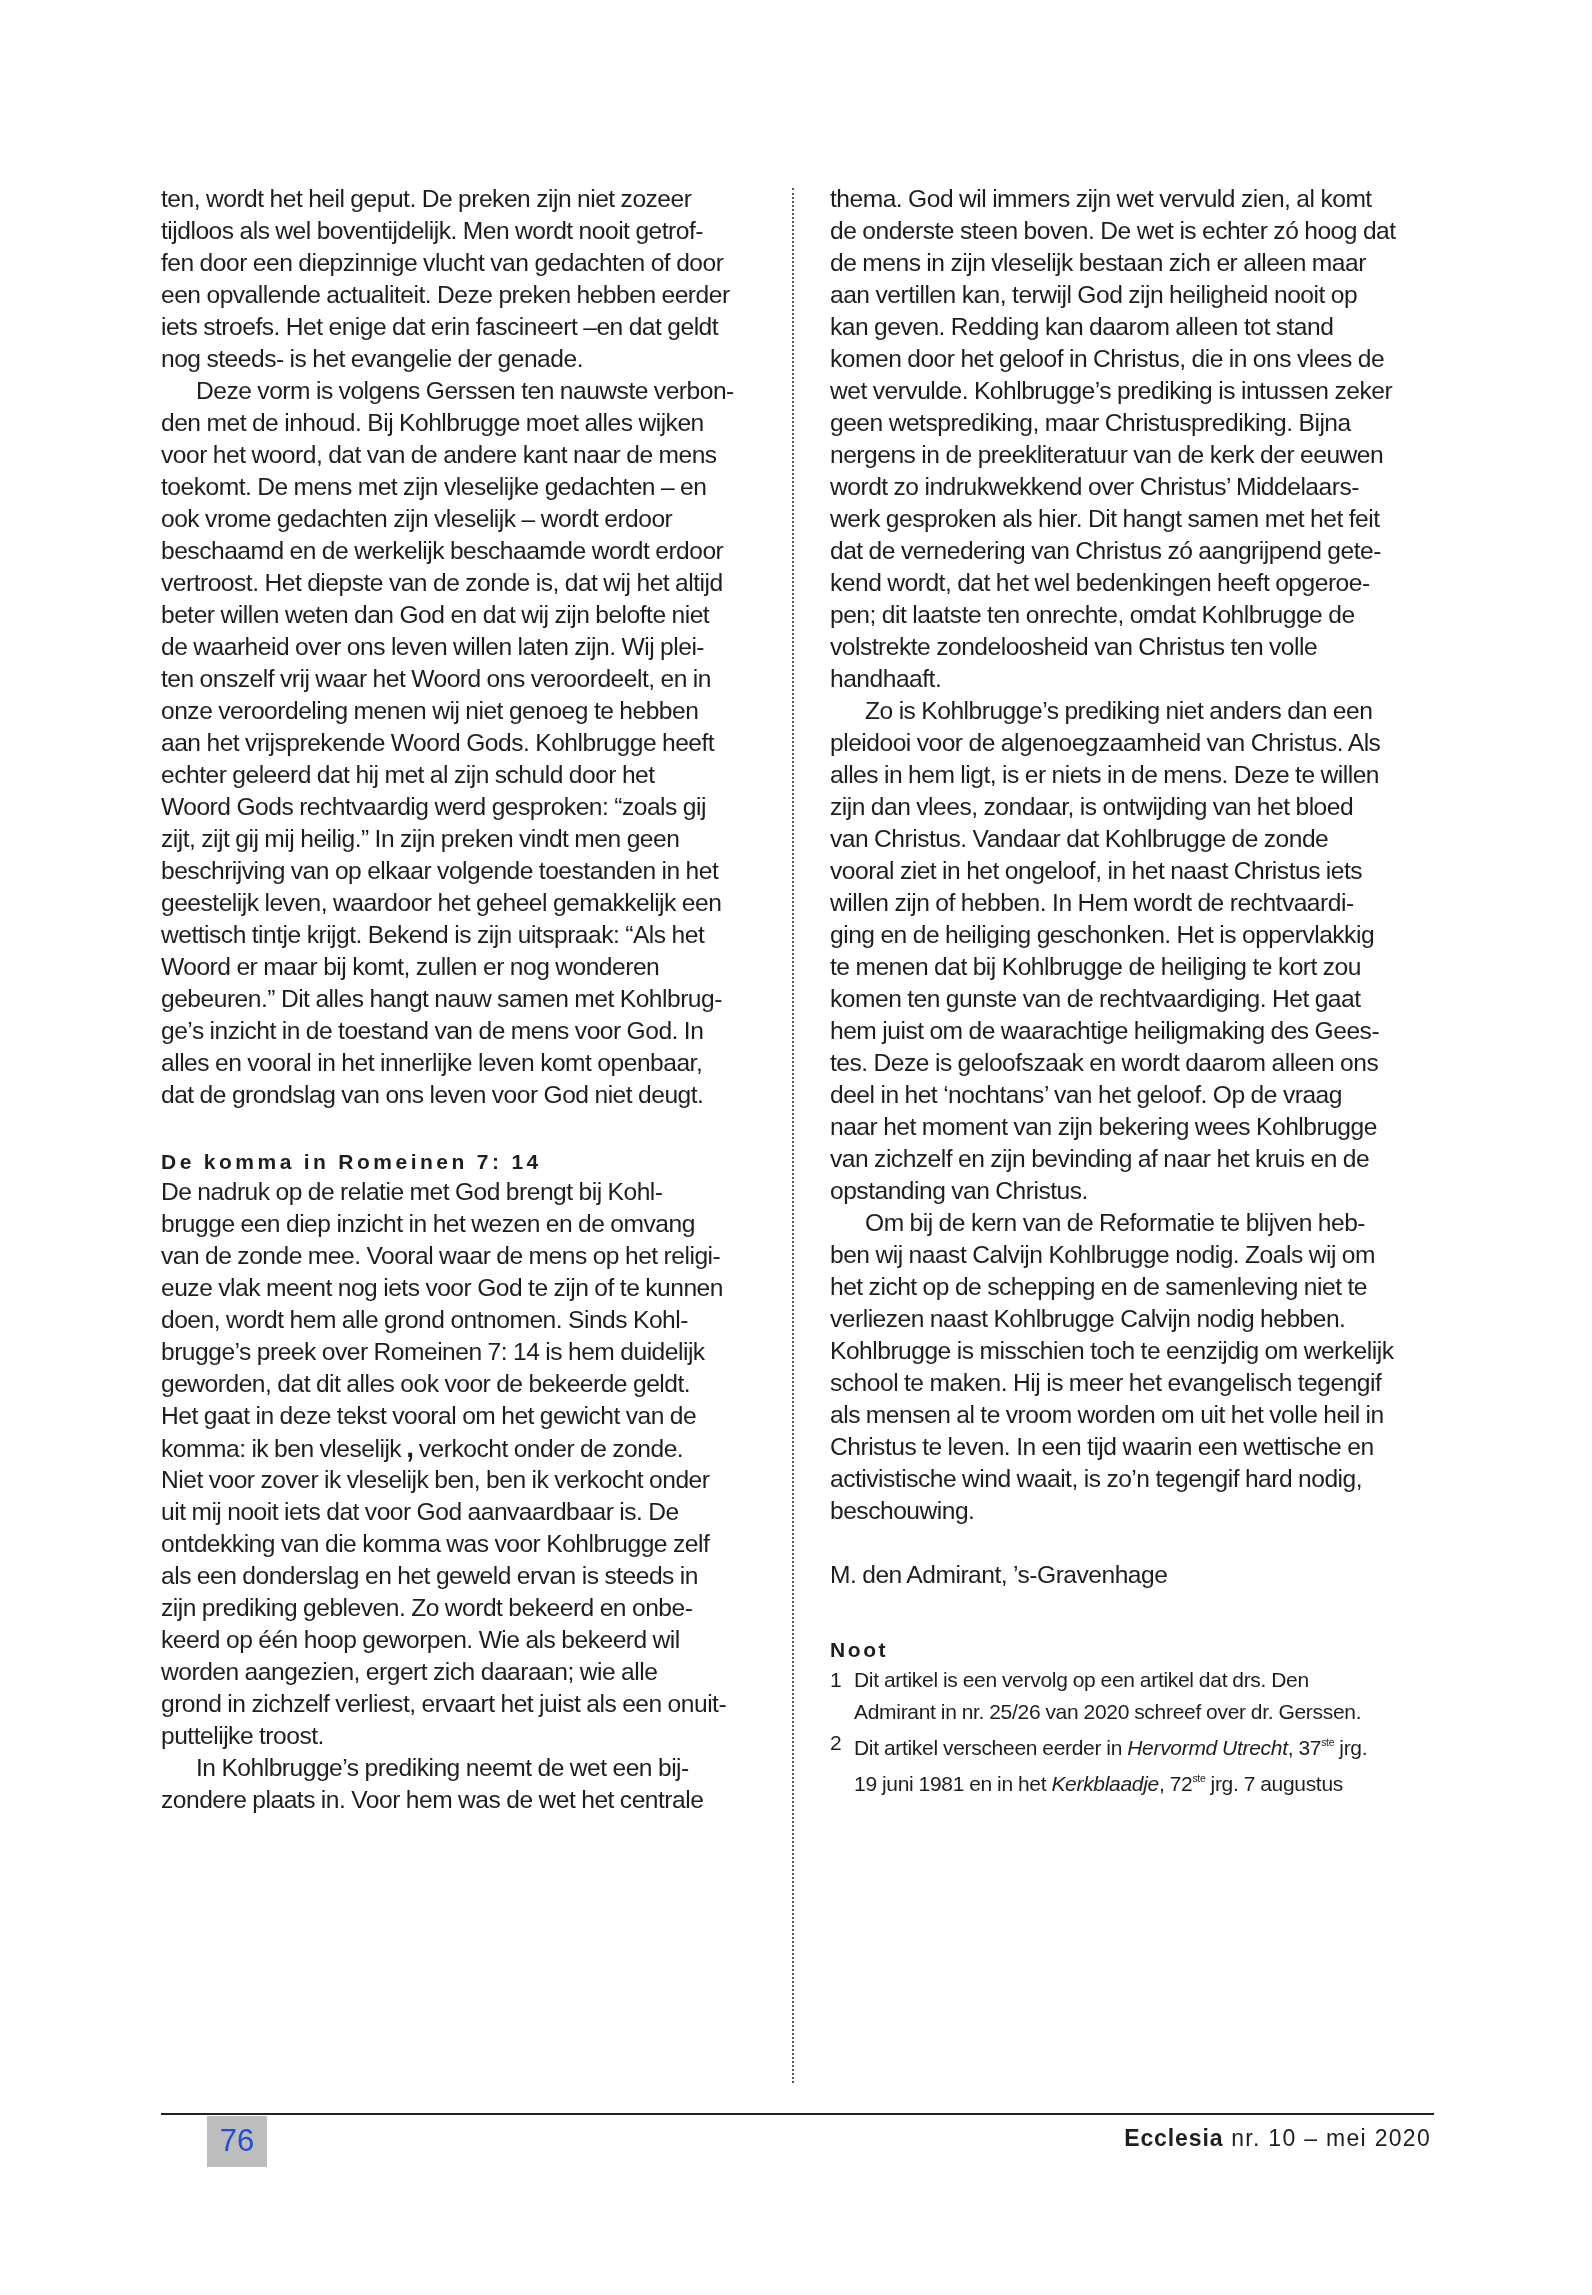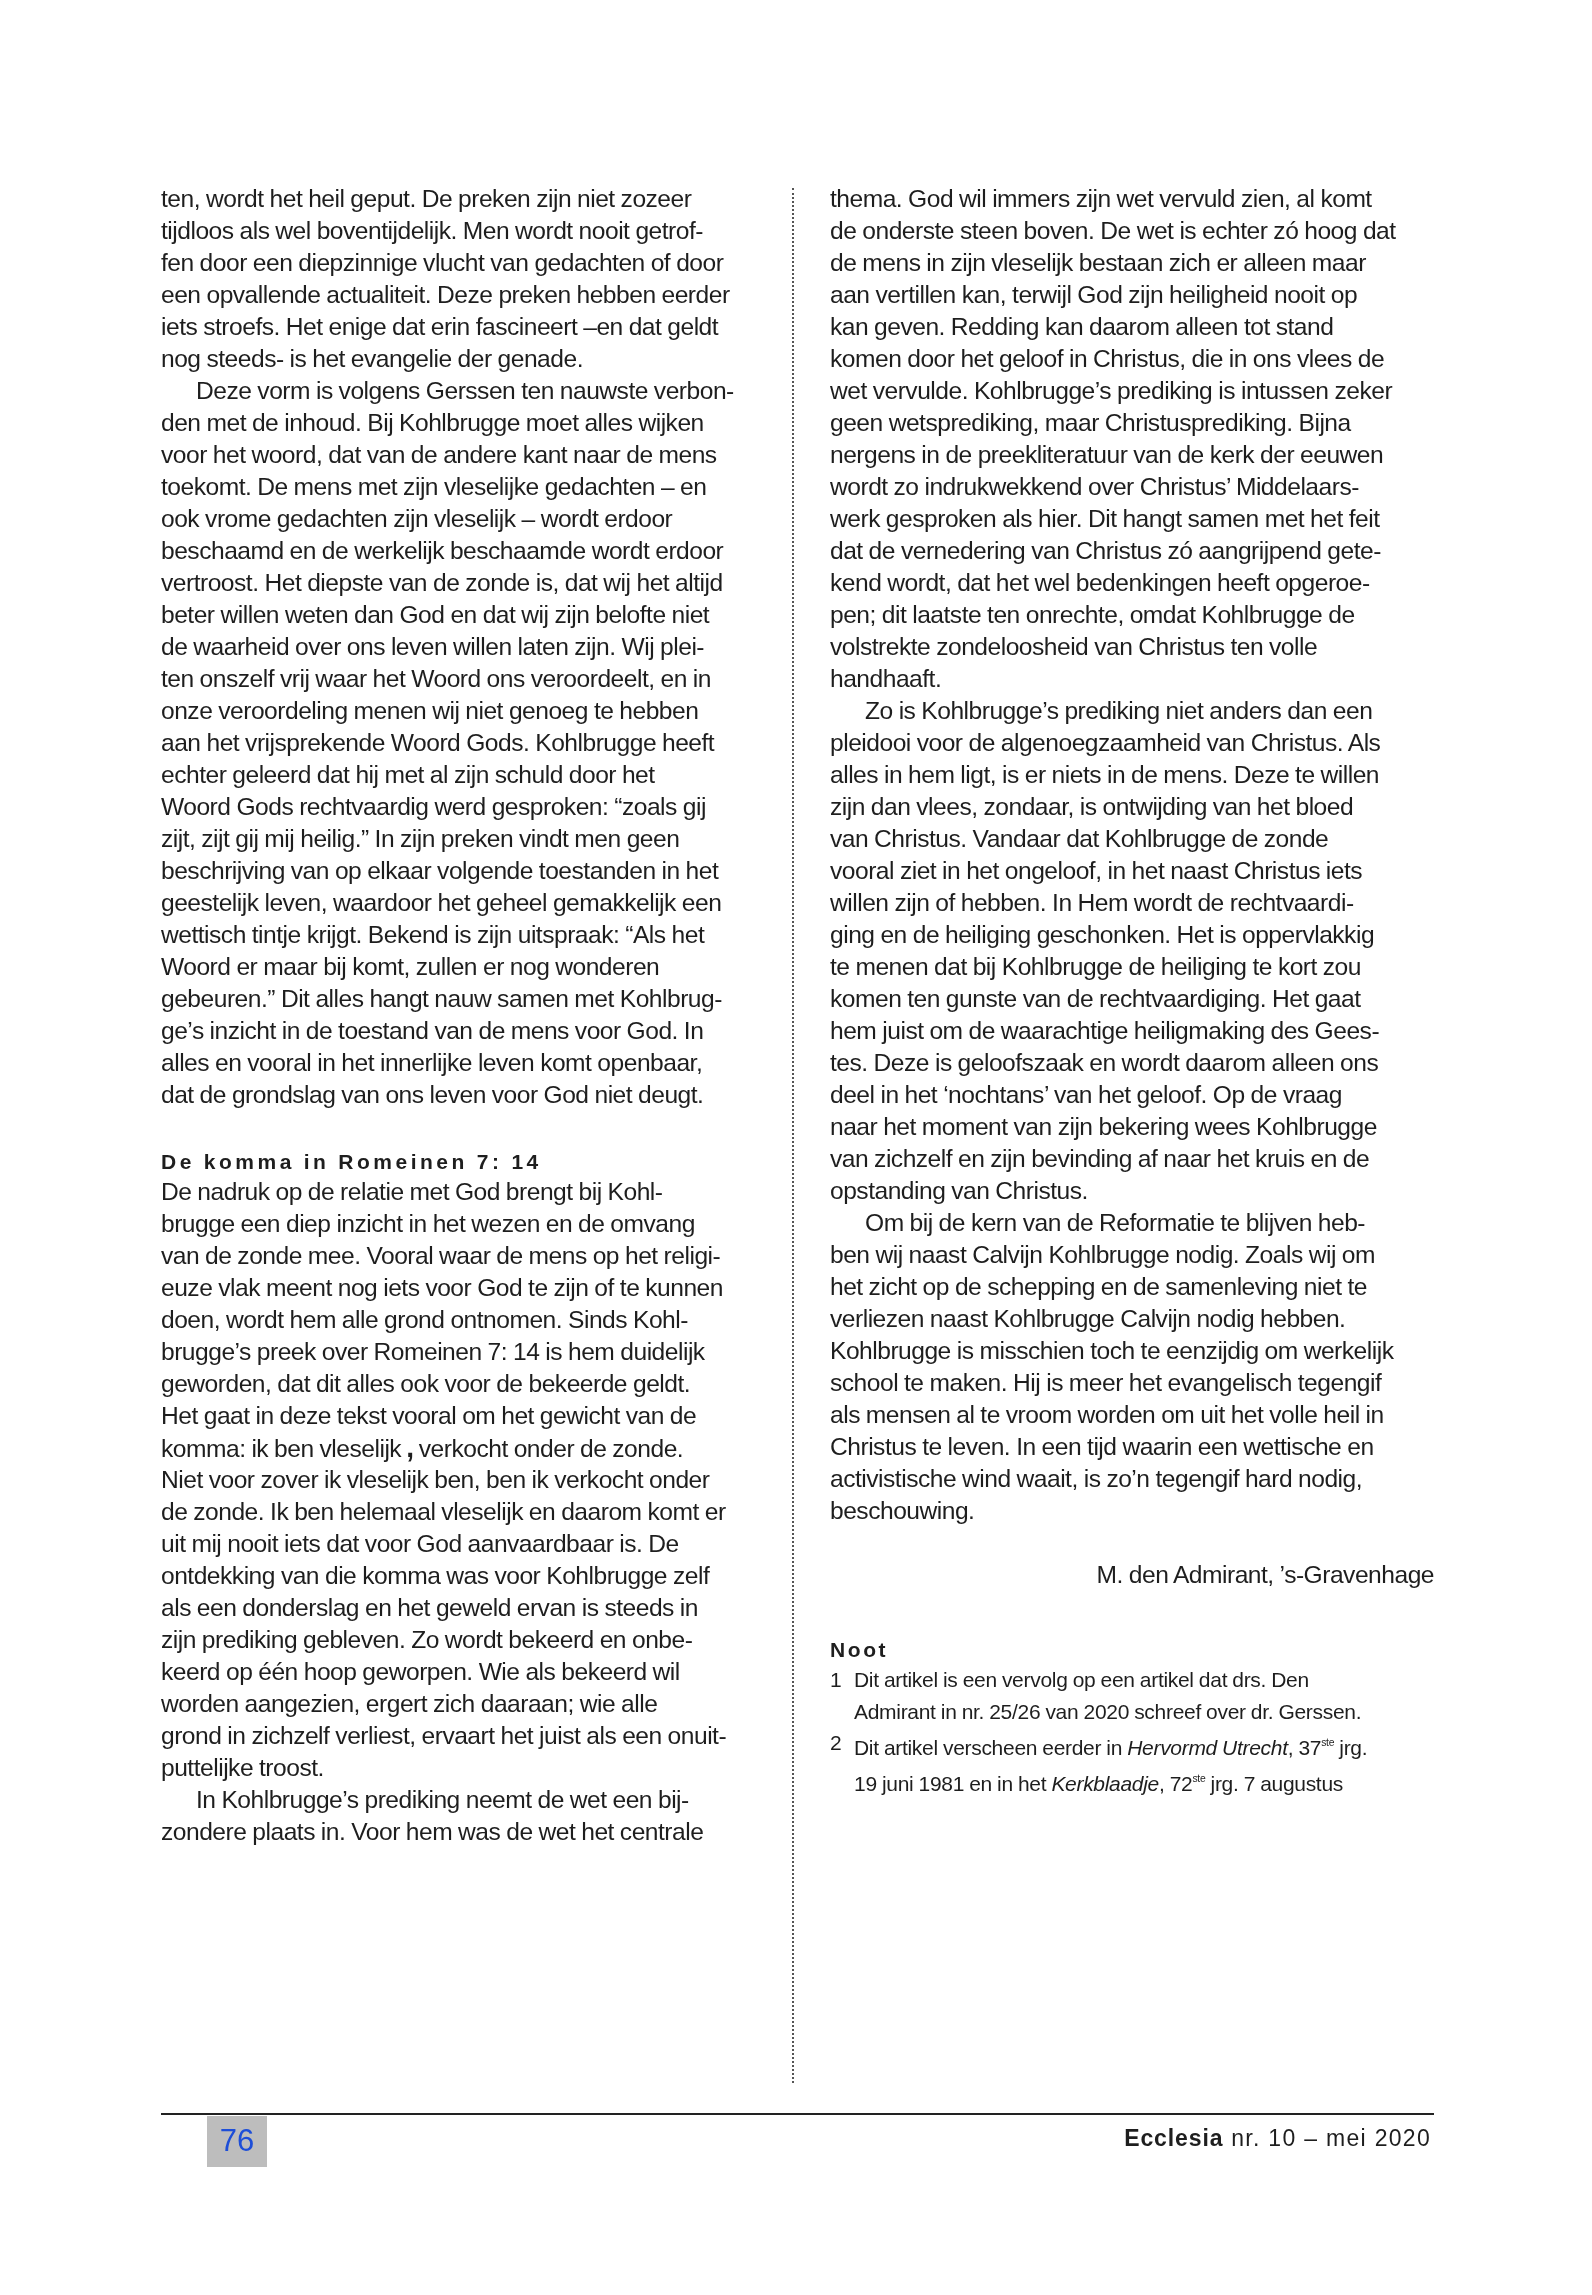--- a/index.html
+++ b/index.html
@@ -8,21 +8,21 @@
   .col { position: absolute; top: 183px; width: 608px; font-size: 24.6px; line-height: 32px;
          letter-spacing: -0.5px; word-spacing: -0.4px; }
   .col-left { left: 161px; }
   .col-right { left: 830px; width: 604px; }
   .line { white-space: nowrap; height: 32px; }
   .indent { padding-left: 35px; }
   .divider { position: absolute; left: 792px; top: 188px; height: 1895px; width: 0;
              border-left: 2.6px dotted #555; }
   .heading { font-weight: bold; letter-spacing: 3.5px; font-size: 21px; margin-top: 33px; height: 32px; line-height: 35px; }
   .spacer { height: 32px; }
-  .signature { text-align: right; white-space: nowrap; height: 32px; }
+  .signature { text-align: left; white-space: nowrap; height: 32px; }
   .note-heading { font-weight: bold; letter-spacing: 2.6px; font-size: 21px; height: 35px; line-height: 41px; margin-top: 38px; }
   .notes { font-size: 21px; line-height: 31.5px; letter-spacing: -0.3px; }
   .note-item { display: flex; }
   .note-num { width: 24px; flex: none; }
   .note-text { flex: 1; }
   .note-text .nl { white-space: nowrap; display: block; }
   sup { font-size: 10.4px; vertical-align: 8.6px; }
   em { font-style: italic; }
   .rule { position: absolute; left: 161px; top: 2113px; width: 1273px; height: 0; border-top: 2.6px solid #222; }
   .pagebox { position: absolute; left: 207px; top: 2116px; width: 60px; height: 51px; background: #bdbdbd;
@@ -77,21 +77,20 @@
       <div class="line">doen, wordt hem alle grond ontnomen. Sinds Kohl-</div>
       <div class="line">brugge’s preek over Romeinen 7: 14 is hem duidelijk</div>
       <div class="line">geworden, dat dit alles ook voor de bekeerde geldt.</div>
       <div class="line">Het gaat in deze tekst vooral om het gewicht van de</div>
     </div>
   <div class="line">
     <span>komma: ik ben vleselijk</span><span class="comma-big">,</span><span>verkocht onder de zonde.</span>
   </div>
   <div id="lp3b">
       <div class="line">Niet voor zover ik vleselijk ben, ben ik verkocht onder</div>
-      <div class="line">de zonde. Ik ben helemaal vleselijk en daarom komt er</div>
       <div class="line">uit mij nooit iets dat voor God aanvaardbaar is. De</div>
       <div class="line">ontdekking van die komma was voor Kohlbrugge zelf</div>
       <div class="line">als een donderslag en het geweld ervan is steeds in</div>
       <div class="line">zijn prediking gebleven. Zo wordt bekeerd en onbe-</div>
       <div class="line">keerd op één hoop geworpen. Wie als bekeerd wil</div>
       <div class="line">worden aangezien, ergert zich daaraan; wie alle</div>
       <div class="line">grond in zichzelf verliest, ervaart het juist als een onuit-</div>
       <div class="line">puttelijke troost.</div>
     </div>
   <div id="lp4">

